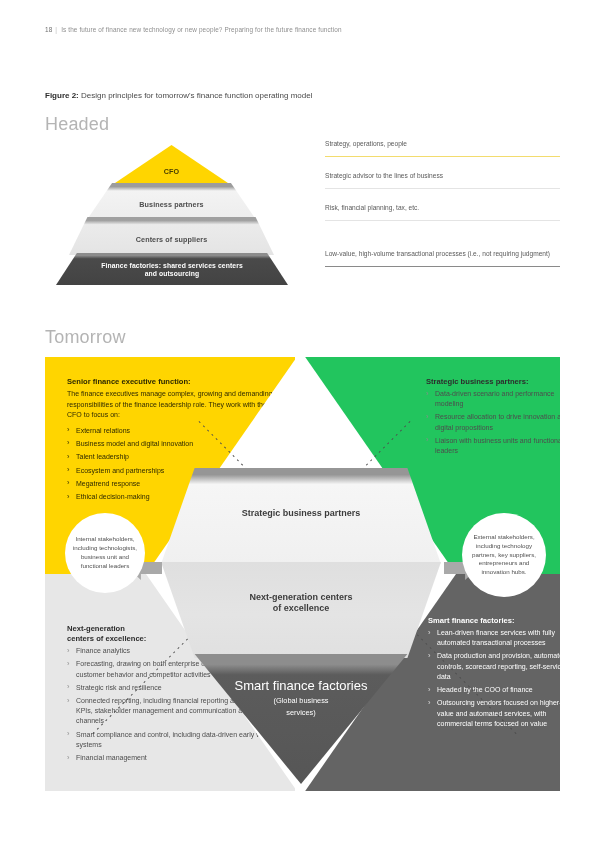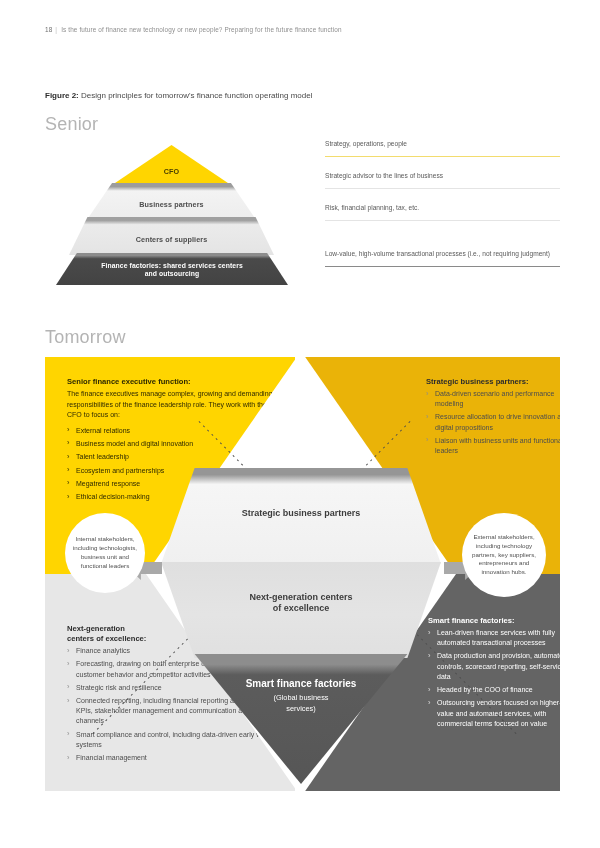--- a/index.html
+++ b/index.html
@@ -86,21 +86,21 @@
   #ann2 .txt{top:32px;}     #ann2 .rule{top:48px;background:#e4e4e4;}
   #ann3 .txt{top:64px;}     #ann3 .rule{top:80px;background:#e4e4e4;}
   #ann4 .txt{top:110px;}    #ann4 .rule{top:126px;background:#8a8a8a;height:1.2px;}
   #ann4 .txt{left:44px;}
 
   
   .tmr{position:absolute;left:45px;top:357px;width:515px;height:434px;}
 
   .quad{position:absolute;overflow:hidden;}
   #q-tl{left:0;top:0;width:250px;height:217px;background:#ffd500;}
-  #q-tr{left:255px;top:0;width:260px;height:217px;background:#eab308;}
+  #q-tr{left:255px;top:0;width:260px;height:217px;background:#22c55e;}
   #q-bl{left:0;top:217px;width:250px;height:217px;background:#e7e7e7;}
   #q-br{left:255px;top:217px;width:260px;height:217px;background:#646464;}
 
   
   .diamond-mask{
     position:absolute;left:101px;top:-6px;width:310px;height:446px;
     background:#ffffff;
     clip-path:polygon(50% 0%, 100% 50%, 50% 100%, 0% 50%);
     pointer-events:none;
   }
@@ -127,21 +127,21 @@
   #d3 .bg{position:absolute;inset:0;
           background:linear-gradient(180deg,#dfdfdf 0%,#e4e4e4 55%,#e0e0e0 100%);
           clip-path:polygon(0% 0%, 100% 0%, 88% 100%, 12% 100%);}
   #d3 .dlbl{top:30px;font-size:9px;font-weight:bold;color:#3c3c3c;}
 
   #d4{top:290px;height:130px;}
   #d4 .bg{position:absolute;inset:0;
           background:linear-gradient(180deg,#8d8d8d 0%,#8d8d8d 8%,#5c5c5c 16%,#565656 100%);
           clip-path:polygon(12% 0%, 88% 0%, 50% 100%, 50% 100%);}
   #d4 .dlbl{top:24px;}
-  #d4 .t1{font-size:10px;font-weight:bold;color:#ffffff;}
+  #d4 .t1{font-size:13px;font-weight:normal;color:#ffffff;}
   #d4 .t2{font-size:7.4px;color:#ffffff;margin-top:2px;line-height:1.3;}
 
   
   .dot-edge{
     position:absolute;width:1px;height:150px;
     background-image:radial-gradient(circle, #4d4d4d 1.0px, transparent 1.2px);
     background-size:1px 6px;background-repeat:repeat-y;
   }
   #dotA{left:152px;top:63px;transform:rotate(-45deg);transform-origin:top center;}
   #dotB{left:152px;top:272px;transform:rotate(45deg);transform-origin:top center;}
@@ -195,21 +195,21 @@
 <div class="page">
 
   <div class="runhead">
     <span class="pagenum">18</span><span class="bar">|</span><span>Is the future of finance new technology or new people? Preparing for the future finance function</span>
   </div>
 
   <div class="figcap">
     <b>Figure 2:</b><span> Design principles for tomorrow's finance function operating model</span>
   </div>
 
-  <div class="sec-title" id="today-title">Senior</div>
+  <div class="sec-title" id="today-title">Headed</div>
 
   <div class="today-wrap">
 
     <div class="pyr">
       <div class="tier" id="tier1">
         <div class="shape"></div>
         <div class="lbl">CFO</div>
       </div>
       <div class="tier" id="tier2">
         <div class="shape"></div>

